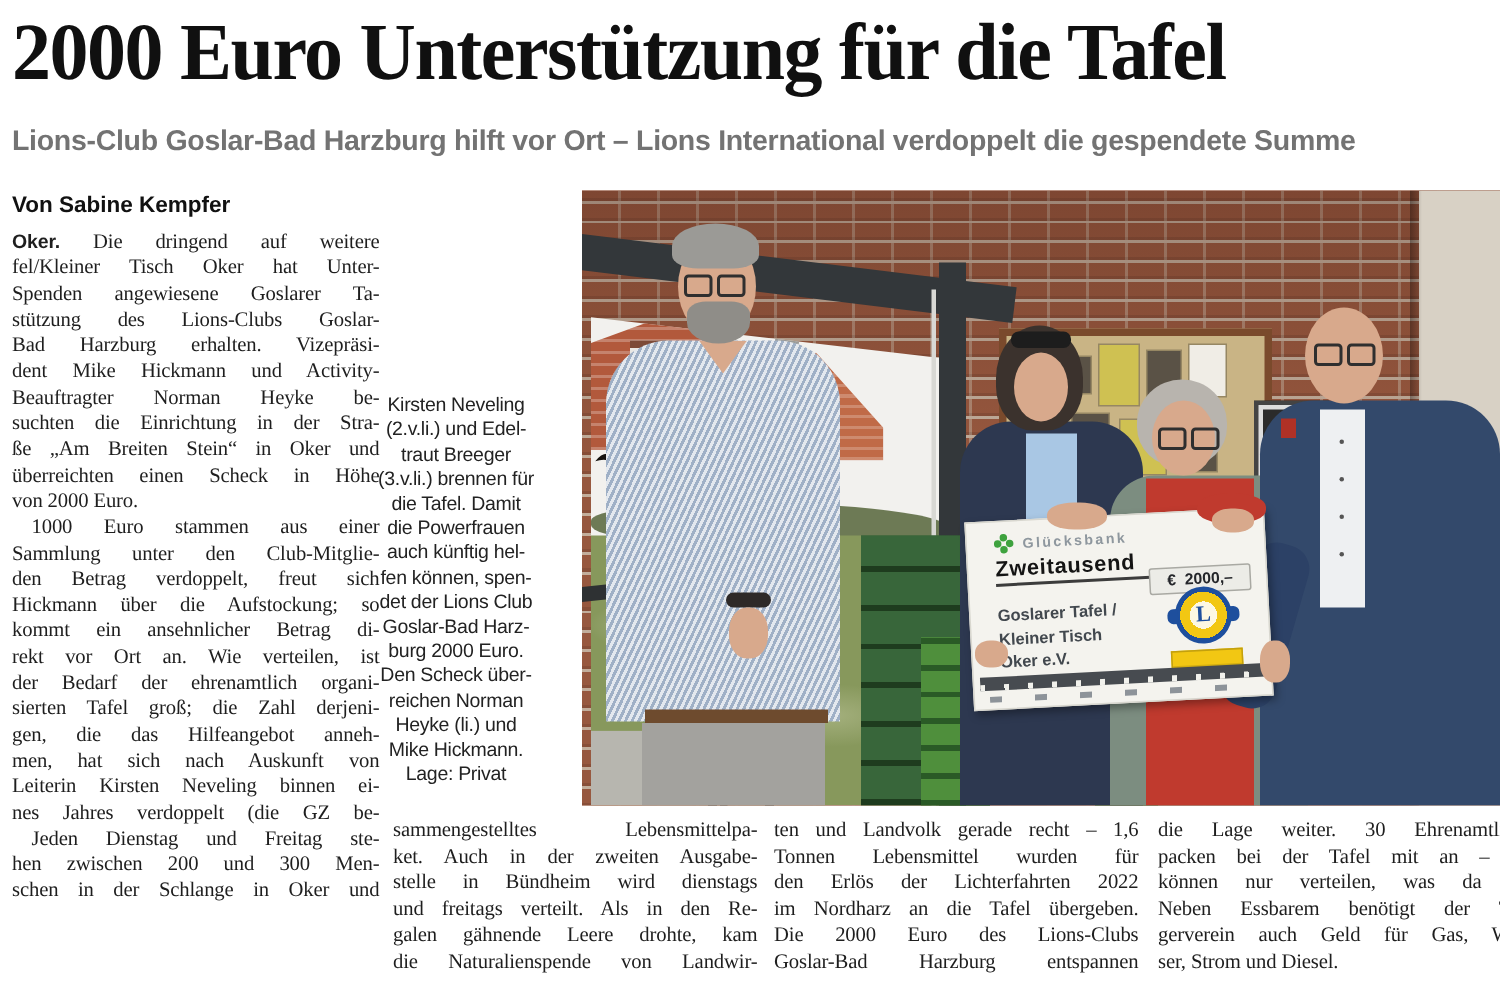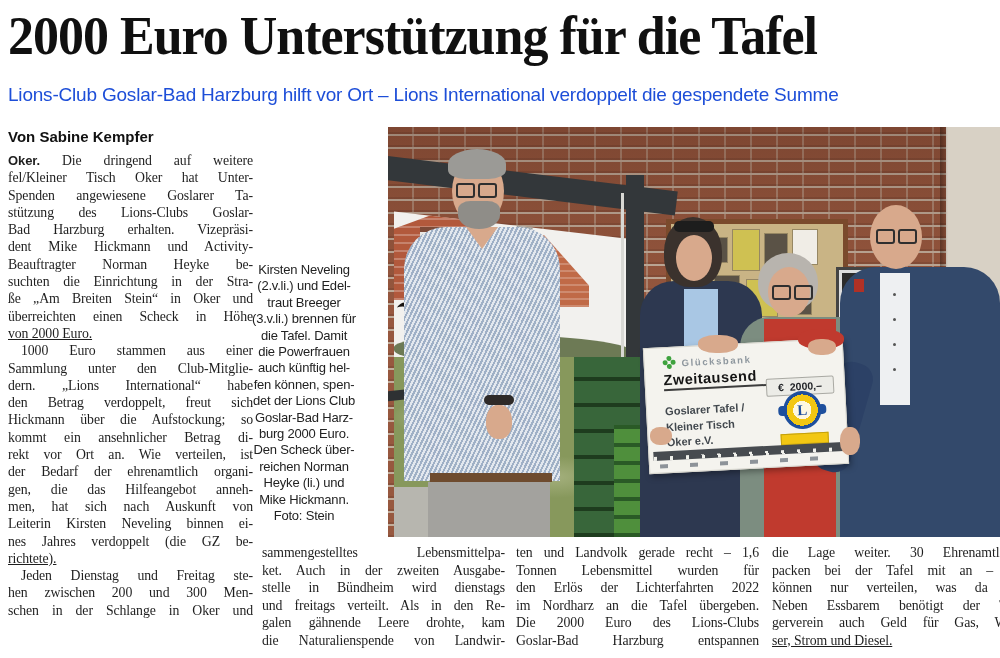--- a/index.html
+++ b/index.html
@@ -5,27 +5,27 @@
   html,body{margin:0;padding:0;background:#ffffff;}
   .page{position:relative;width:1000px;height:658px;overflow:hidden;background:#ffffff;
         font-family:"Liberation Serif",serif;color:var(--body_text,#1e1e1e);}
   .abs{position:absolute;}
 
   
   .headline{left:8px;top:4px;width:988px;font-family:"Liberation Serif",serif;
     font-weight:700;font-size:52px;line-height:62px;letter-spacing:-1px;color:var(--headline_text,#101010);
     white-space:nowrap;margin:0;transform:scaleY(1.04);transform-origin:top left;}
   .subheadline{left:8px;top:84px;width:988px;font-family:"Liberation Sans",sans-serif;
-    font-size:19px;letter-spacing:-0.2px;color:#1d4ed8;white-space:nowrap;}
+    font-size:19px;letter-spacing:-0.2px;color:#737373;white-space:nowrap;font-weight:bold;}
   .byline{left:8px;top:128px;font-family:"Liberation Sans",sans-serif;font-weight:700;font-size:15px;color:#111;}
 
   
   .col{font-size:13.8px;letter-spacing:-0.1px;color:var(--body_text,#1e1e1e);}
   .col .tline{line-height:17.3px;text-align:justify;text-align-last:justify;}
-  .col .tline.last{text-align-last:left;text-decoration:underline;}
+  .col .tline.last{text-align-last:left;}
   .col .tline.indent{text-indent:13px;}
   .col .lead{font-family:"Liberation Sans",sans-serif;font-weight:700;font-size:13px;}
   .col1{left:8px;top:152px;width:245px;}
   .col2{left:262px;top:544px;width:243px;}
   .col2 .tline,.col3 .tline,.col4 .tline{line-height:17.5px;}
   .col3{left:516px;top:544px;width:243px;}
   .col4{left:772px;top:544px;width:250px;}
 
   
   .caption{left:230px;top:262px;width:148px;font-family:"Liberation Sans",sans-serif;
@@ -184,31 +184,30 @@
         <div class="tline">dent Mike Hickmann und Activity-</div>
         <div class="tline">Beauftragter Norman Heyke be-</div>
         <div class="tline">suchten die Einrichtung in der Stra-</div>
         <div class="tline">ße „Am Breiten Stein“ in Oker und</div>
         <div class="tline">überreichten einen Scheck in Höhe</div>
         <div class="tline last">von 2000 Euro.</div>
       </div>
     <div class="para">
         <div class="tline indent">1000 Euro stammen aus einer</div>
         <div class="tline">Sammlung unter den Club-Mitglie-</div>
-        <div class="tline">dern. „Lions International“ habe</div>
         <div class="tline">den Betrag verdoppelt, freut sich</div>
         <div class="tline">Hickmann über die Aufstockung; so</div>
         <div class="tline">kommt ein ansehnlicher Betrag di-</div>
         <div class="tline">rekt vor Ort an. Wie verteilen, ist</div>
         <div class="tline">der Bedarf der ehrenamtlich organi-</div>
+        <div class="tline">sierten Tafel groß; die Zahl derjeni-</div>
         <div class="tline">gen, die das Hilfeangebot anneh-</div>
         <div class="tline">men, hat sich nach Auskunft von</div>
         <div class="tline">Leiterin Kirsten Neveling binnen ei-</div>
         <div class="tline">nes Jahres verdoppelt (die GZ be-</div>
-        <div class="tline last">richtete).</div>
       </div>
     <div class="para">
         <div class="tline indent">Jeden Dienstag und Freitag ste-</div>
         <div class="tline">hen zwischen 200 und 300 Men-</div>
         <div class="tline">schen in der Schlange in Oker und</div>
       </div>
   </div>
 
   <figure class="abs photo">
     <div class="abs brickwall"></div>
@@ -353,21 +352,21 @@
       <div class="tline">die Powerfrauen</div>
       <div class="tline">auch künftig hel-</div>
       <div class="tline">fen können, spen-</div>
       <div class="tline">det der Lions Club</div>
       <div class="tline">Goslar-Bad Harz-</div>
       <div class="tline">burg 2000 Euro.</div>
       <div class="tline">Den Scheck über-</div>
       <div class="tline">reichen Norman</div>
       <div class="tline">Heyke (li.) und</div>
       <div class="tline">Mike Hickmann.</div>
-      <div class="tline">Foto: Stein</div>
+      <div class="tline">Lage: Privat</div>
     </div>
 
   <div class="abs col col2">
       <div class="tline">sammengestelltes Lebensmittelpa-</div>
       <div class="tline">ket. Auch in der zweiten Ausgabe-</div>
       <div class="tline">stelle in Bündheim wird dienstags</div>
       <div class="tline">und freitags verteilt. Als in den Re-</div>
       <div class="tline">galen gähnende Leere drohte, kam</div>
       <div class="tline">die Naturalienspende von Landwir-</div>
     </div>

